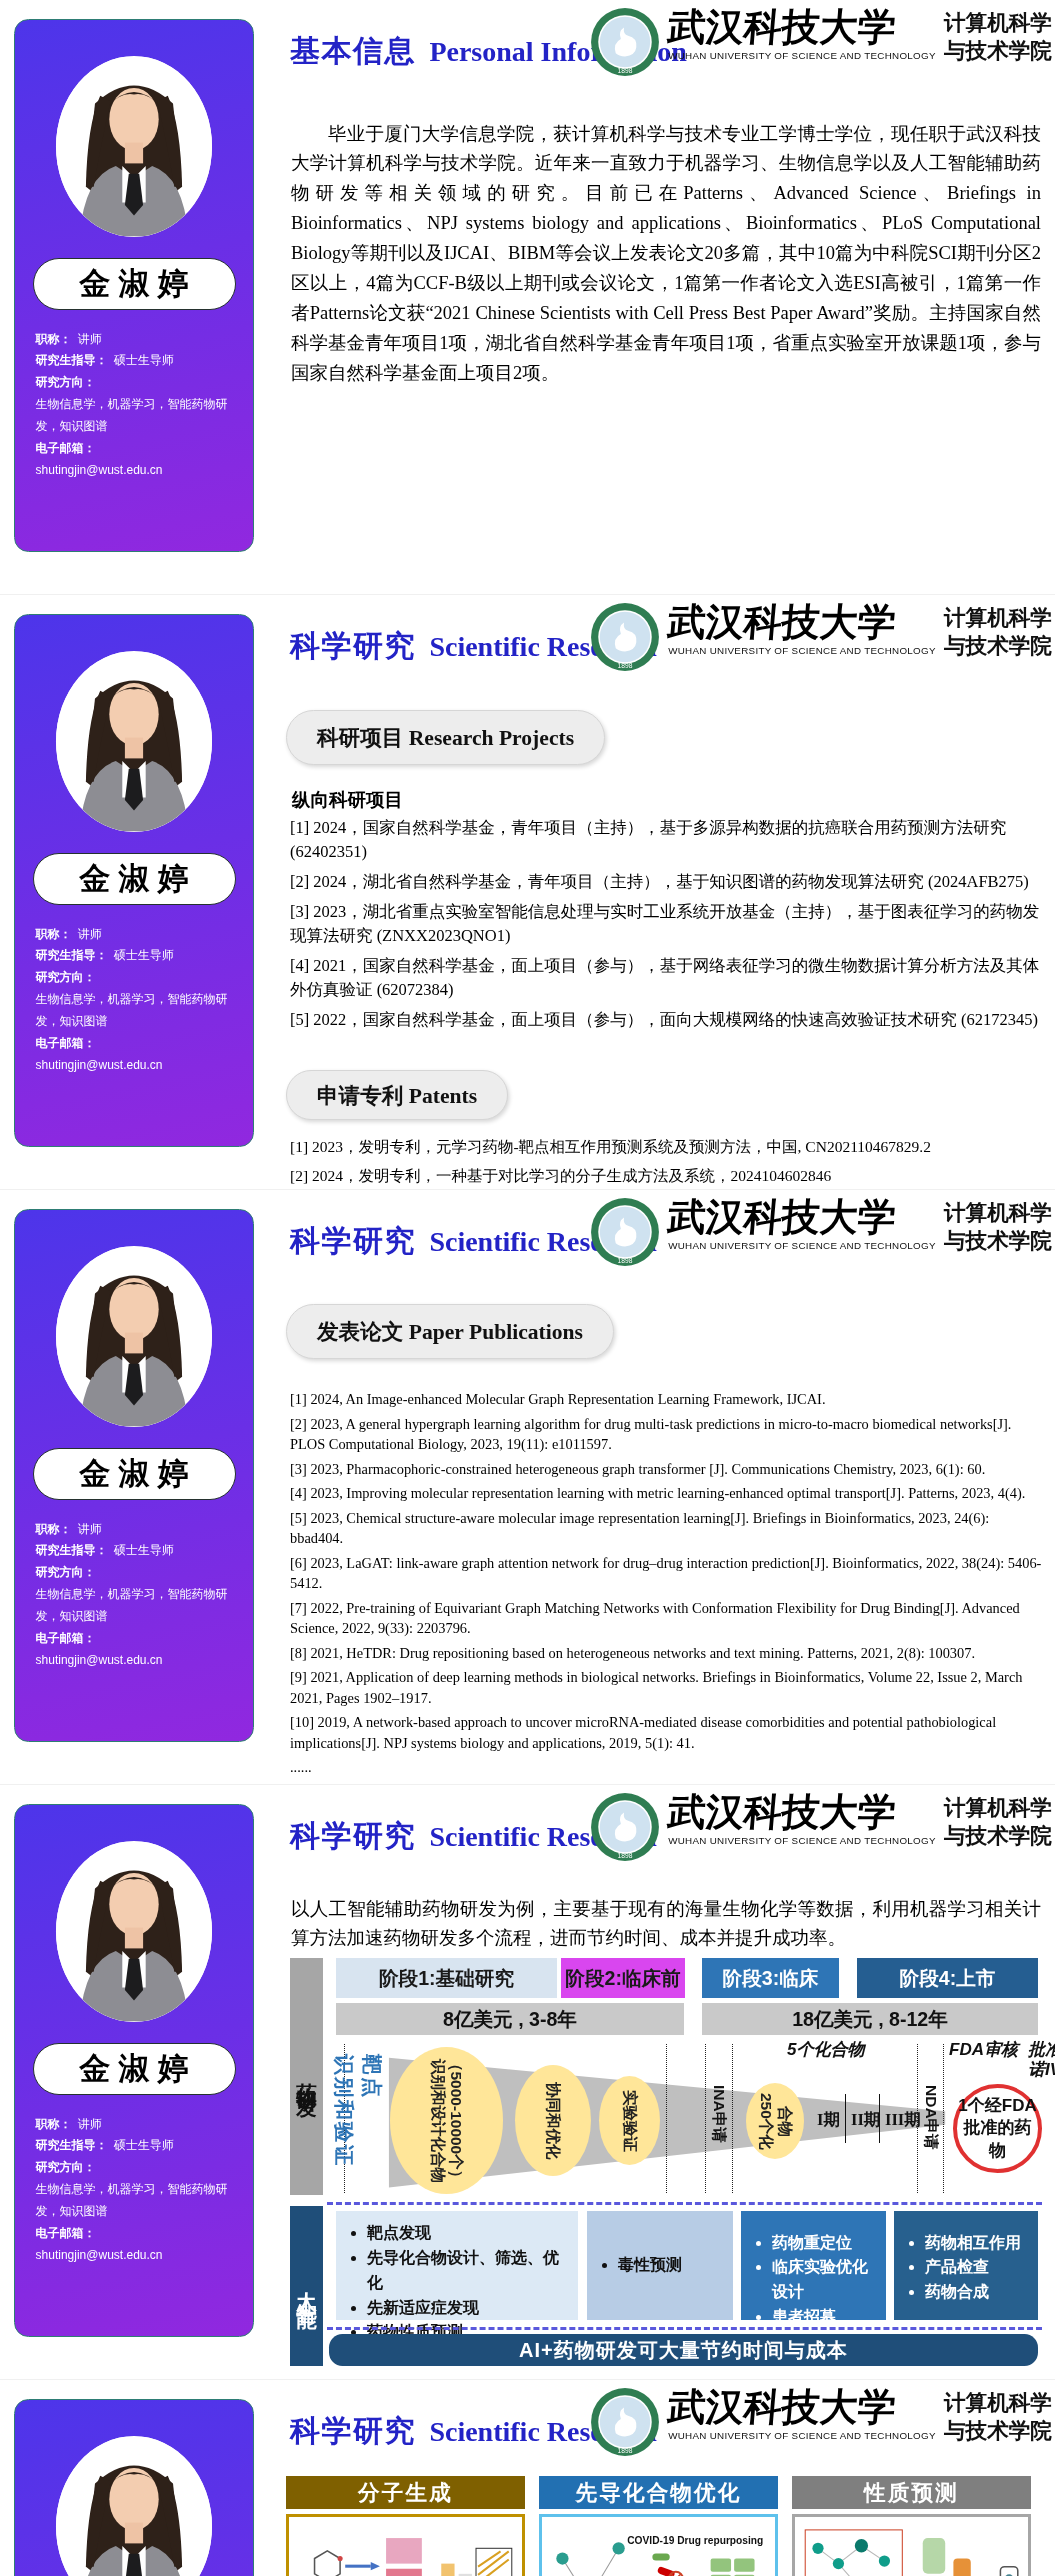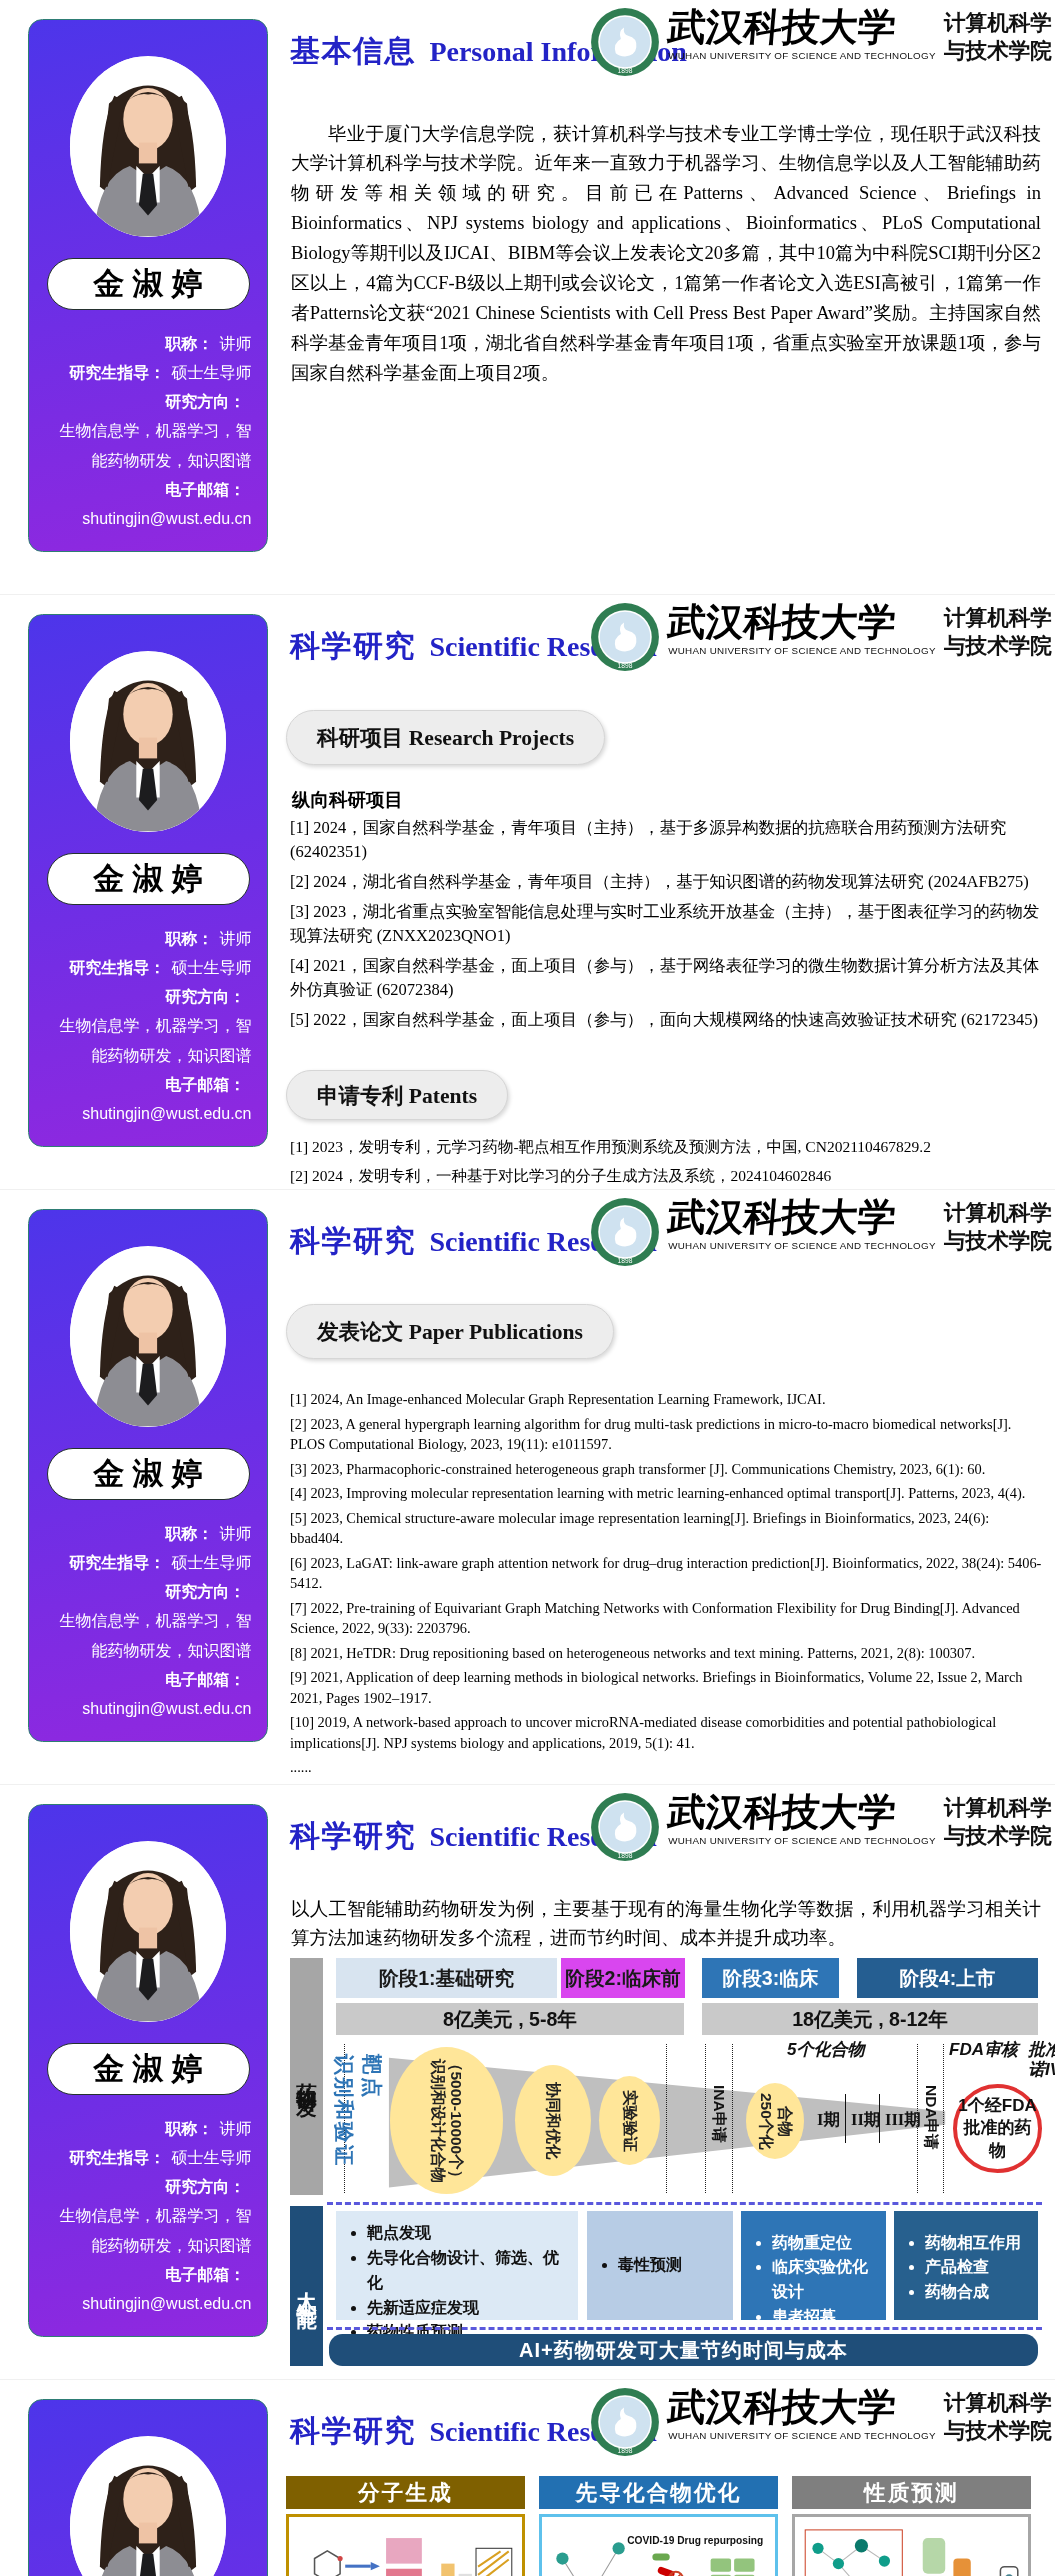--- a/index.html
+++ b/index.html
@@ -6,38 +6,37 @@
   body{
     width:1055px;height:3561px;background:#ffffff;
     font-family:"Liberation Sans", sans-serif;color:#000;
     -webkit-font-smoothing:antialiased;
   }
   .section{position:relative;width:1055px;height:594px;background:#fff;overflow:hidden;}
   .section + .section{border-top:0.5px solid #f0f0f0;}
 
   
   .sidebar{
-    position:absolute;left:28px;top:18.5px;width:238px;height:531px;
+    position:absolute;left:14px;top:18.5px;width:238px;height:531px;
     border-radius:14.4px;border:1px solid #2e7d74;
     background:linear-gradient(168deg,#4d35ea 0%,#6a2fe6 46%,#9128df 100%);
-    text-align:right;
   }
   .photo{
     position:absolute;top:36px;left:50%;transform:translateX(-50%);
     width:156px;height:181px;border-radius:50%;background:#fff;overflow:hidden;
   }
   .photo svg{width:100%;height:100%;display:block;}
   .name-pill{
     position:absolute;top:238px;left:17.5px;right:17.5px;height:50px;
     background:#fff;border:1px solid #24312e;border-radius:31px;
     display:flex;align-items:center;justify-content:center;
     font-family:"Liberation Serif", serif;font-weight:bold;font-size:31px;color:#000;
     letter-spacing:8.2px;text-indent:8.2px;
   }
-  .info{position:absolute;left:20.6px;right:15.5px;top:309px;color:#fff;font-size:16px;line-height:1.83;}
+  .info{position:absolute;left:20.6px;right:15.5px;top:309px;color:#fff;font-size:12px;line-height:1.83;}
   .info .line b{font-weight:bold;margin-right:6.2px;}
   .info .line{min-height:20.6px;}
 
   
   .sec-head{position:absolute;left:290px;top:31px;display:flex;align-items:baseline;gap:13.4px;white-space:nowrap;}
   .sec-head .cn{font-size:30px;font-weight:900;color:#2323c6;letter-spacing:1.5px;}
   .sec-head .en{font-size:28px;font-weight:bold;color:#2323c6;font-family:"Liberation Serif", serif;}
   .logo{position:absolute;right:3.1px;top:6.2px;display:flex;align-items:flex-start;}
   .seal{width:72px;height:72px;flex:none;}
   .logo-mid{margin-left:7.2px;}
@@ -355,21 +354,21 @@
       </div>
     <div class="vbar ai">
         <span>人工智能</span>
       </div>
 
     <div class="stage" style="left: 46px; width: 221px; background: rgb(216, 228, 240); color: rgb(26, 26, 26);">阶段1:基础研究</div>
     <div class="stage" style="left: 271px; width: 124px; background: #d946ef; color: rgb(26, 26, 26);">阶段2:临床前</div>
     <div class="stage" style="left: 412px; width: 137px; background: rgb(46, 117, 182); color: rgb(255, 255, 255);">阶段3:临床</div>
     <div class="stage" style="left: 567px; width: 181px; background: rgb(37, 94, 145); color: rgb(255, 255, 255);">阶段4:上市</div>
 
-    <div class="cost" style="left:46px;width:348px;">8亿美元 , 5-8年</div>
+    <div class="cost" style="left:46px;width:348px;">8亿美元 , 3-8年</div>
     <div class="cost" style="left:412px;width:336px;">18亿美元 , 8-12年</div>
 
     <div class="funnel-zone">
       <svg width="719" height="161" style="position:absolute;left:0;top:0;" viewBox="0 0 1396 312">
         <polygon points="128,38 1208,142 1208,168 128,290" fill="#bfbfbf"></polygon>
       </svg>
       <div class="dotline" style="left:20.6px;"></div>
       <div class="dotline" style="left:343px;"></div>
       <div class="dotline" style="left:382px;"></div>
       <div class="dotline" style="left:409px;"></div>

